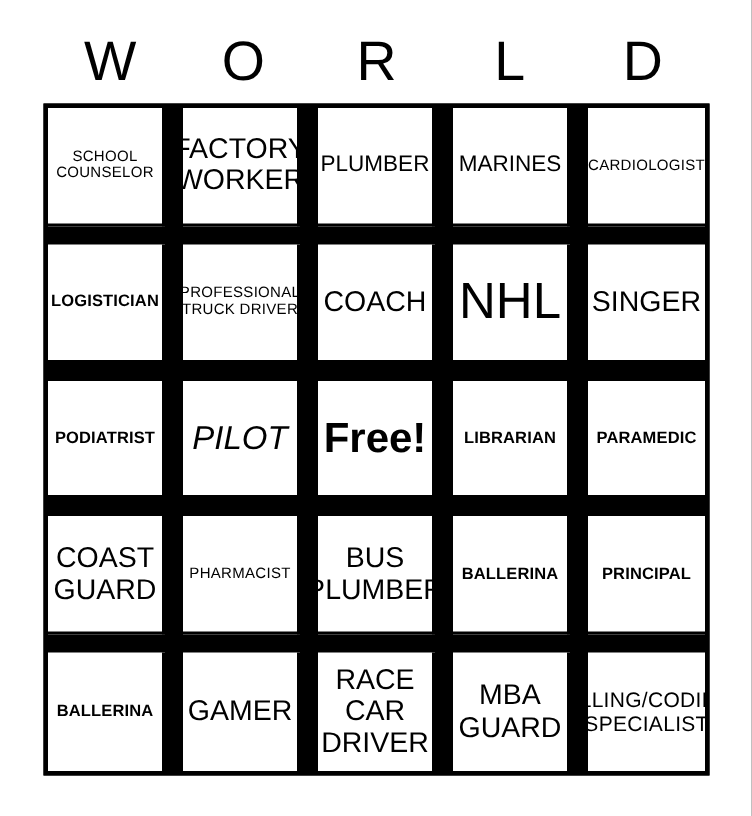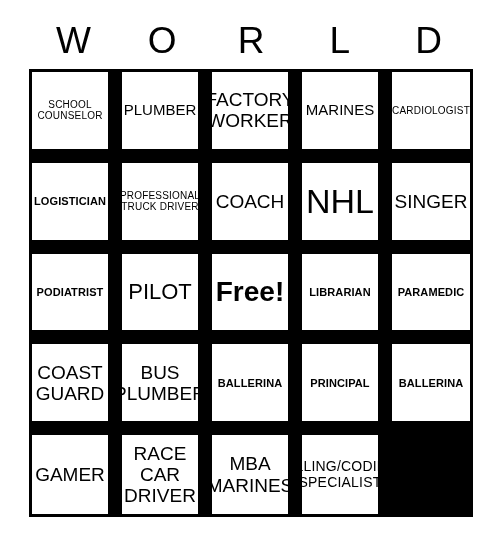--- a/index.html
+++ b/index.html
@@ -77,21 +77,21 @@
     line-height: 1.12;
     white-space: pre-line;
     color: #000000;
   }
   
   .s-xs  { font-size: 14px;  letter-spacing: 0.2px; }
   .s-sm  { font-size: 10px; letter-spacing: 0.2px; }
   .s-md  { font-size: 11px; letter-spacing: 0.1px; font-weight: bold; }
   .s-lg  { font-size: 15px; }
   .s-xl  { font-size: 19px; }
-  .s-xxl { font-size: 22px; }
+  .s-xxl { font-size: 22px; font-style: italic; }
   .s-free { font-size: 28px; font-weight: bold; }
   .s-huge { font-size: 34px; }
 </style>
 </head>
 <body>
 
 <div class="card">
 
   <div class="header-row">
     <div class="header-letter">W</div>
@@ -101,25 +101,25 @@
     <div class="header-letter">D</div>
   </div>
 
   <div class="grid">
 
     <div class="cell">
         <span class="cell-text s-sm">SCHOOL
 COUNSELOR</span>
       </div>
     <div class="cell">
-        <span class="cell-text s-lg">PLUMBER</span>
+        <span class="cell-text s-xl">FACTORY
+WORKER</span>
       </div>
     <div class="cell">
-        <span class="cell-text s-xl">FACTORY
-WORKER</span>
+        <span class="cell-text s-lg">PLUMBER</span>
       </div>
     <div class="cell">
         <span class="cell-text s-lg">MARINES</span>
       </div>
     <div class="cell">
         <span class="cell-text s-sm">CARDIOLOGIST</span>
       </div>
 
     <div class="cell">
         <span class="cell-text s-md">LOGISTICIAN</span>
@@ -152,20 +152,23 @@
       </div>
     <div class="cell">
         <span class="cell-text s-md">PARAMEDIC</span>
       </div>
 
     <div class="cell">
         <span class="cell-text s-xl">COAST
 GUARD</span>
       </div>
     <div class="cell">
+        <span class="cell-text s-sm">PHARMACIST</span>
+      </div>
+    <div class="cell">
         <span class="cell-text s-xl">BUS
 PLUMBER</span>
       </div>
     <div class="cell">
         <span class="cell-text s-md">BALLERINA</span>
       </div>
     <div class="cell">
         <span class="cell-text s-md">PRINCIPAL</span>
       </div>
 
@@ -175,21 +178,21 @@
     <div class="cell">
         <span class="cell-text s-xl">GAMER</span>
       </div>
     <div class="cell">
         <span class="cell-text s-xl">RACE
 CAR
 DRIVER</span>
       </div>
     <div class="cell">
         <span class="cell-text s-xl">MBA
-MARINES</span>
+GUARD</span>
       </div>
     <div class="cell">
         <span class="cell-text s-xs">BILLING/CODING
 SPECIALIST</span>
       </div>
   </div>
 
 </div>
 
 </body></html>

